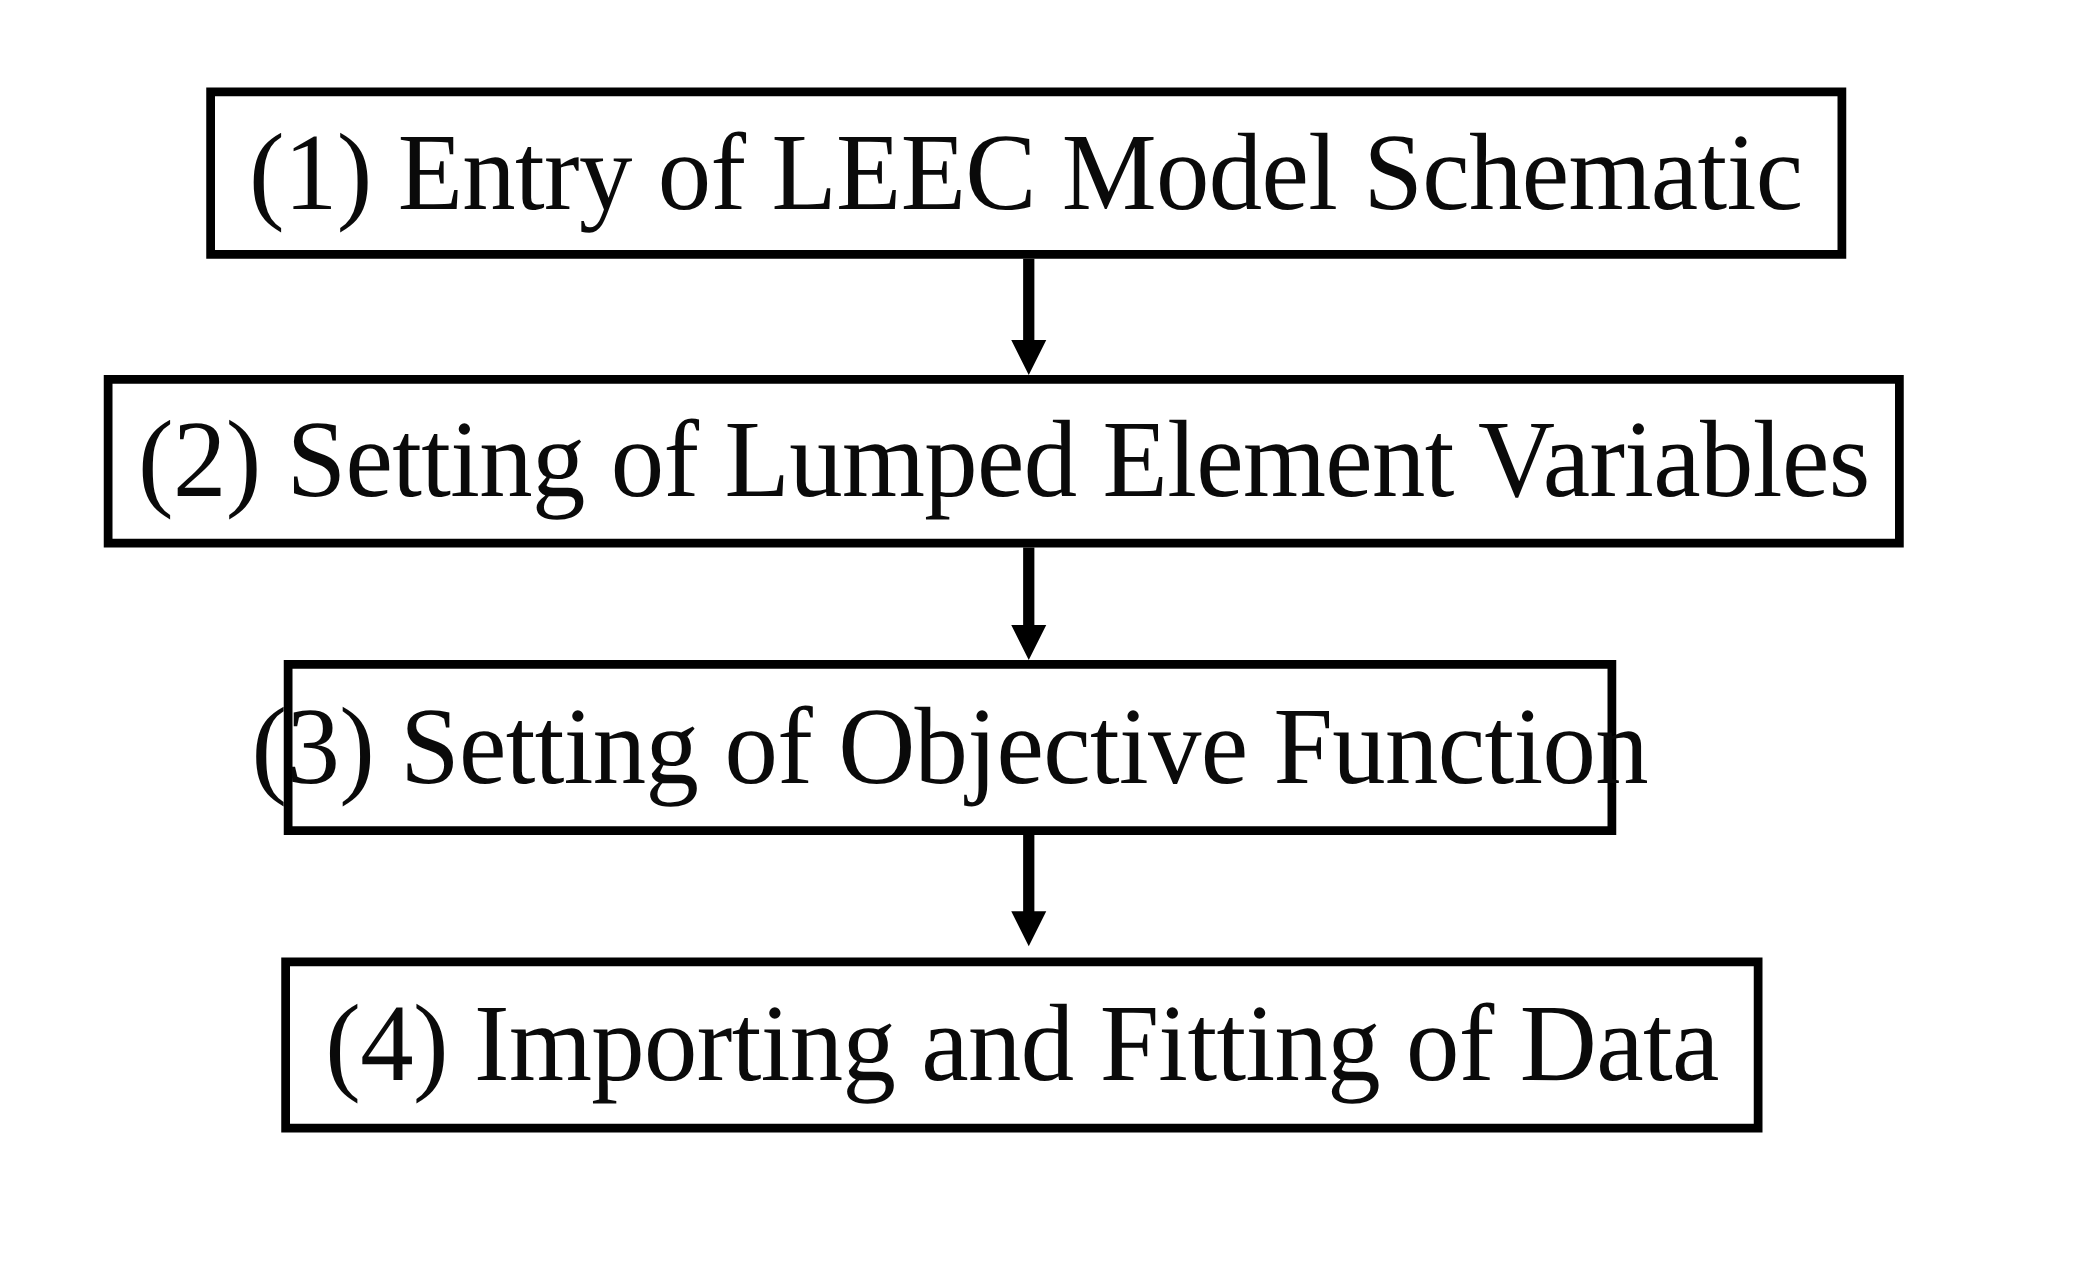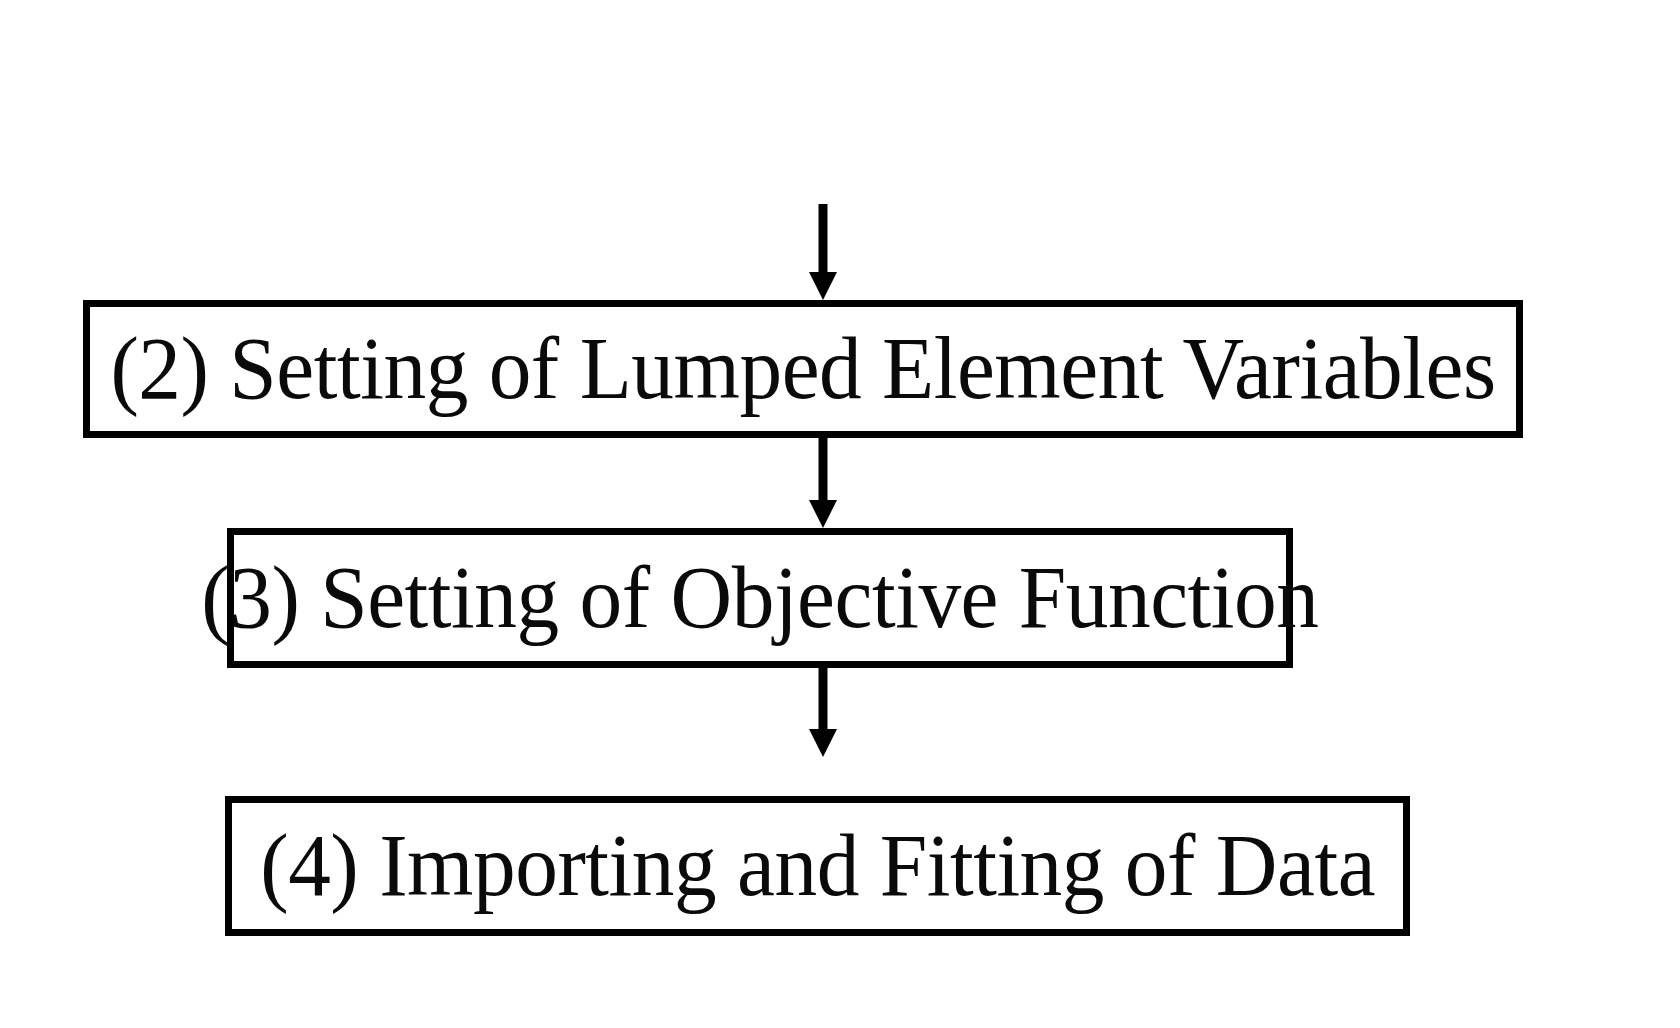--- a/index.html
+++ b/index.html
@@ -34,21 +34,21 @@
     font-weight: 400;
     white-space: nowrap;
     letter-spacing: -0.5px;
     transform: scaleX(0.97);
     transform-origin: center;
   }
   
   #node-1 { left: 165px; top: 70px;  width: 1312px; height: 137px; }
   #node-2 { left: 83px;  top: 300px; width: 1440px; height: 138px; }
   #node-3 { left: 227px; top: 528px; width: 1066px; height: 140px; }
-  #node-4 { left: 225px; top: 796px; width: 1185px; height: 140px; }
+  #node-4 { left: 225px; top: 766px; width: 1185px; height: 140px; }
 
   #node-1 .flow-node-label { font-size: 88px; }
   #node-2 .flow-node-label { font-size: 88px; }
   #node-3 .flow-node-label { font-size: 88px; }
   #node-4 .flow-node-label { font-size: 88px; }
 
   .flow-arrow {
     position: absolute;
     left: 0;
     top: 0;
@@ -73,20 +73,23 @@
       <line x1="823" y1="435" x2="823" y2="505" stroke="#000000" stroke-width="9"></line>
       <polygon points="809,500 837,500 823,528" fill="#000000"></polygon>
     </g>
 
     <g>
       <line x1="823" y1="665" x2="823" y2="734" stroke="#000000" stroke-width="9"></line>
       <polygon points="809,729 837,729 823,757" fill="#000000"></polygon>
     </g>
   </svg>
 
+  <div class="flow-node" id="node-1">
+    <span class="flow-node-label">(1) Entry of LEEC Model Schematic</span>
+  </div>
 
   <div class="flow-node" id="node-2">
     <span class="flow-node-label">(2) Setting of Lumped Element Variables</span>
   </div>
 
   <div class="flow-node" id="node-3">
     <span class="flow-node-label">(3) Setting of Objective Function</span>
   </div>
 
   <div class="flow-node" id="node-4">

